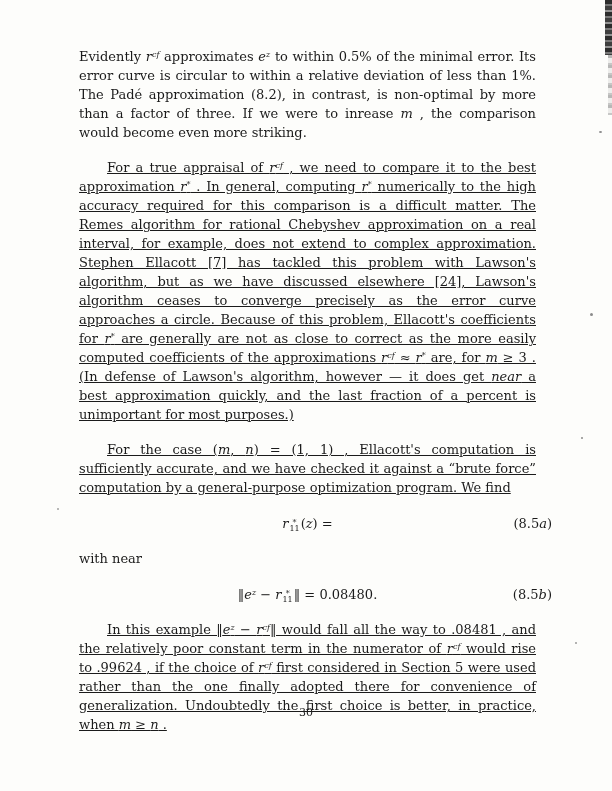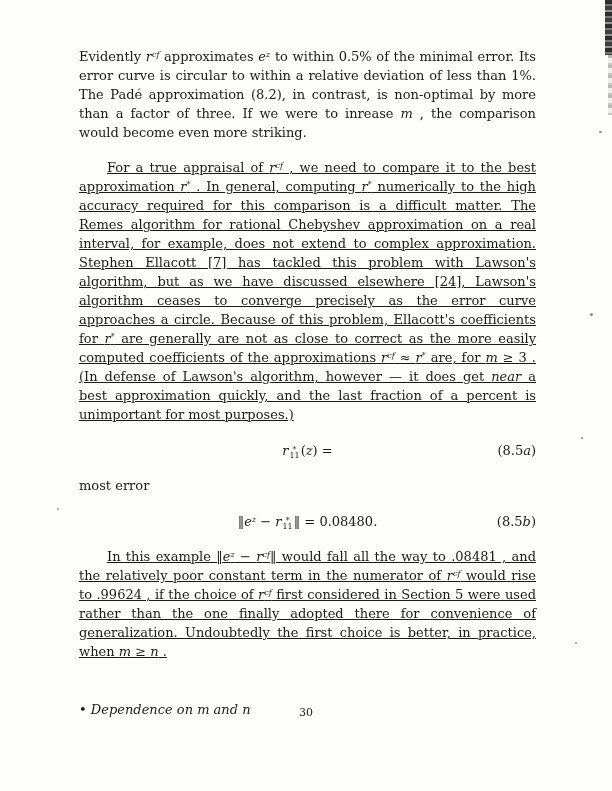--- a/index.html
+++ b/index.html
@@ -38,21 +38,21 @@
   }
   .stack .st-top, .stack .st-bot { display: block; }
   .eq-row {
     position: relative;
     text-align: center;
   }
   .eq-row.eq-a { margin: 13px 0 9px 0; }
   .eq-row.eq-b { margin: 7px 0 7px 0; }
   .eq-label {
     position: absolute;
-    right: 16px; top: 50%;
+    right: 0; top: 50%;
     transform: translateY(-50%);
     margin-left: 29px;
   }
   .eq-inline { display: inline-block; vertical-align: middle; }
   .frac {
     display: inline-block;
     vertical-align: middle;
     text-align: center;
     margin: 0 2px;
   }
@@ -98,39 +98,39 @@
 </style>
 </head>
 <body style="background: rgb(253, 253, 251); color: rgb(27, 27, 27);">
 
 <div class="text-column">
 
   <p>Evidently <span class="it">r</span><sup class="msup">cf</sup> approximates <span class="it">e</span><sup class="msup">z</sup> to within 0.5% of the minimal error. Its error curve is circular to within a relative deviation of less than 1%. The Padé approximation (8.2), in contrast, is non-optimal by more than a factor of three. If we were to inrease <span class="it">m</span> , the comparison would become even more striking.</p>
 
   <p class="indent">For a true appraisal of <span class="it">r</span><sup class="msup">cf</sup> , we need to compare it to the best approximation <span class="it">r</span><sup class="msup">*</sup> . In general, computing <span class="it">r</span><sup class="msup">*</sup> numerically to the high accuracy required for this comparison is a difficult matter. The Remes algorithm for rational Chebyshev approximation on a real interval, for example, does not extend to complex approximation. Stephen Ellacott [7] has tackled this problem with Lawson's algorithm, but as we have discussed elsewhere [24], Lawson's algorithm ceases to converge precisely as the error curve approaches a circle. Because of this problem, Ellacott's coefficients for <span class="it">r</span><sup class="msup">*</sup> are generally are not as close to correct as the more easily computed coefficients of the approximations <span class="it">r</span><sup class="msup">cf</sup> ≈ <span class="it">r</span><sup class="msup">*</sup> are, for <span class="it">m</span> ≥ 3 . (In defense of Lawson's algorithm, however — it does get <span class="it">near</span> a best approximation quickly, and the last fraction of a percent is unimportant for most purposes.)</p>
 
+  <p class="indent">For the case (<span class="it">m</span>, <span class="it">n</span>) = (1, 1) , Ellacott's computation is sufficiently accurate, and we have checked it against a “brute force” computation by a general-purpose optimization program. We find</p>
 
   <div class="eq-row eq-a">
     <span class="eq-inline"><span class="it">r</span><span class="stack"><span class="st-top">*</span><span class="st-bot">11</span></span>(<span class="it">z</span>) = </span>
     <span class="eq-label">(8.5<span class="it">a</span>)</span>
   </div>
 
-  <p>most error</p>
+  <p>with near</p>
 
   <div class="eq-row eq-b">
     <span class="eq-inline">‖<span class="it">e</span><sup class="msup">z</sup> − <span class="it">r</span><span class="stack"><span class="st-top">*</span><span class="st-bot">11</span></span>‖ = 0.08480.</span>
     <span class="eq-label">(8.5<span class="it">b</span>)</span>
   </div>
 
 
   <p class="indent">In this example ‖<span class="it">e</span><sup class="msup">z</sup> − <span class="it">r</span><sup class="msup">cf</sup>‖ would fall all the way to .08481 , and the relatively poor constant term in the numerator of <span class="it">r</span><sup class="msup">cf</sup> would rise to .99624 , if the choice of <span class="it">r</span><sup class="msup">cf</sup> first considered in Section 5 were used rather than the one finally adopted there for convenience of generalization. Undoubtedly the first choice is better, in practice, when <span class="it">m</span> ≥ <span class="it">n</span> .</p>
 
   <div class="spacer-before-bullet"></div>
 
-  <p class="bullet-line">• <span class="it">Dependence on m and n</span></p>
 
 
 </div>
 
 <div class="page-number">30</div>
 
 <div class="artifact-strip"></div>
 <div class="artifact-strip-2"></div>
 <div class="speck s1"></div>
 <div class="speck s2"></div>

